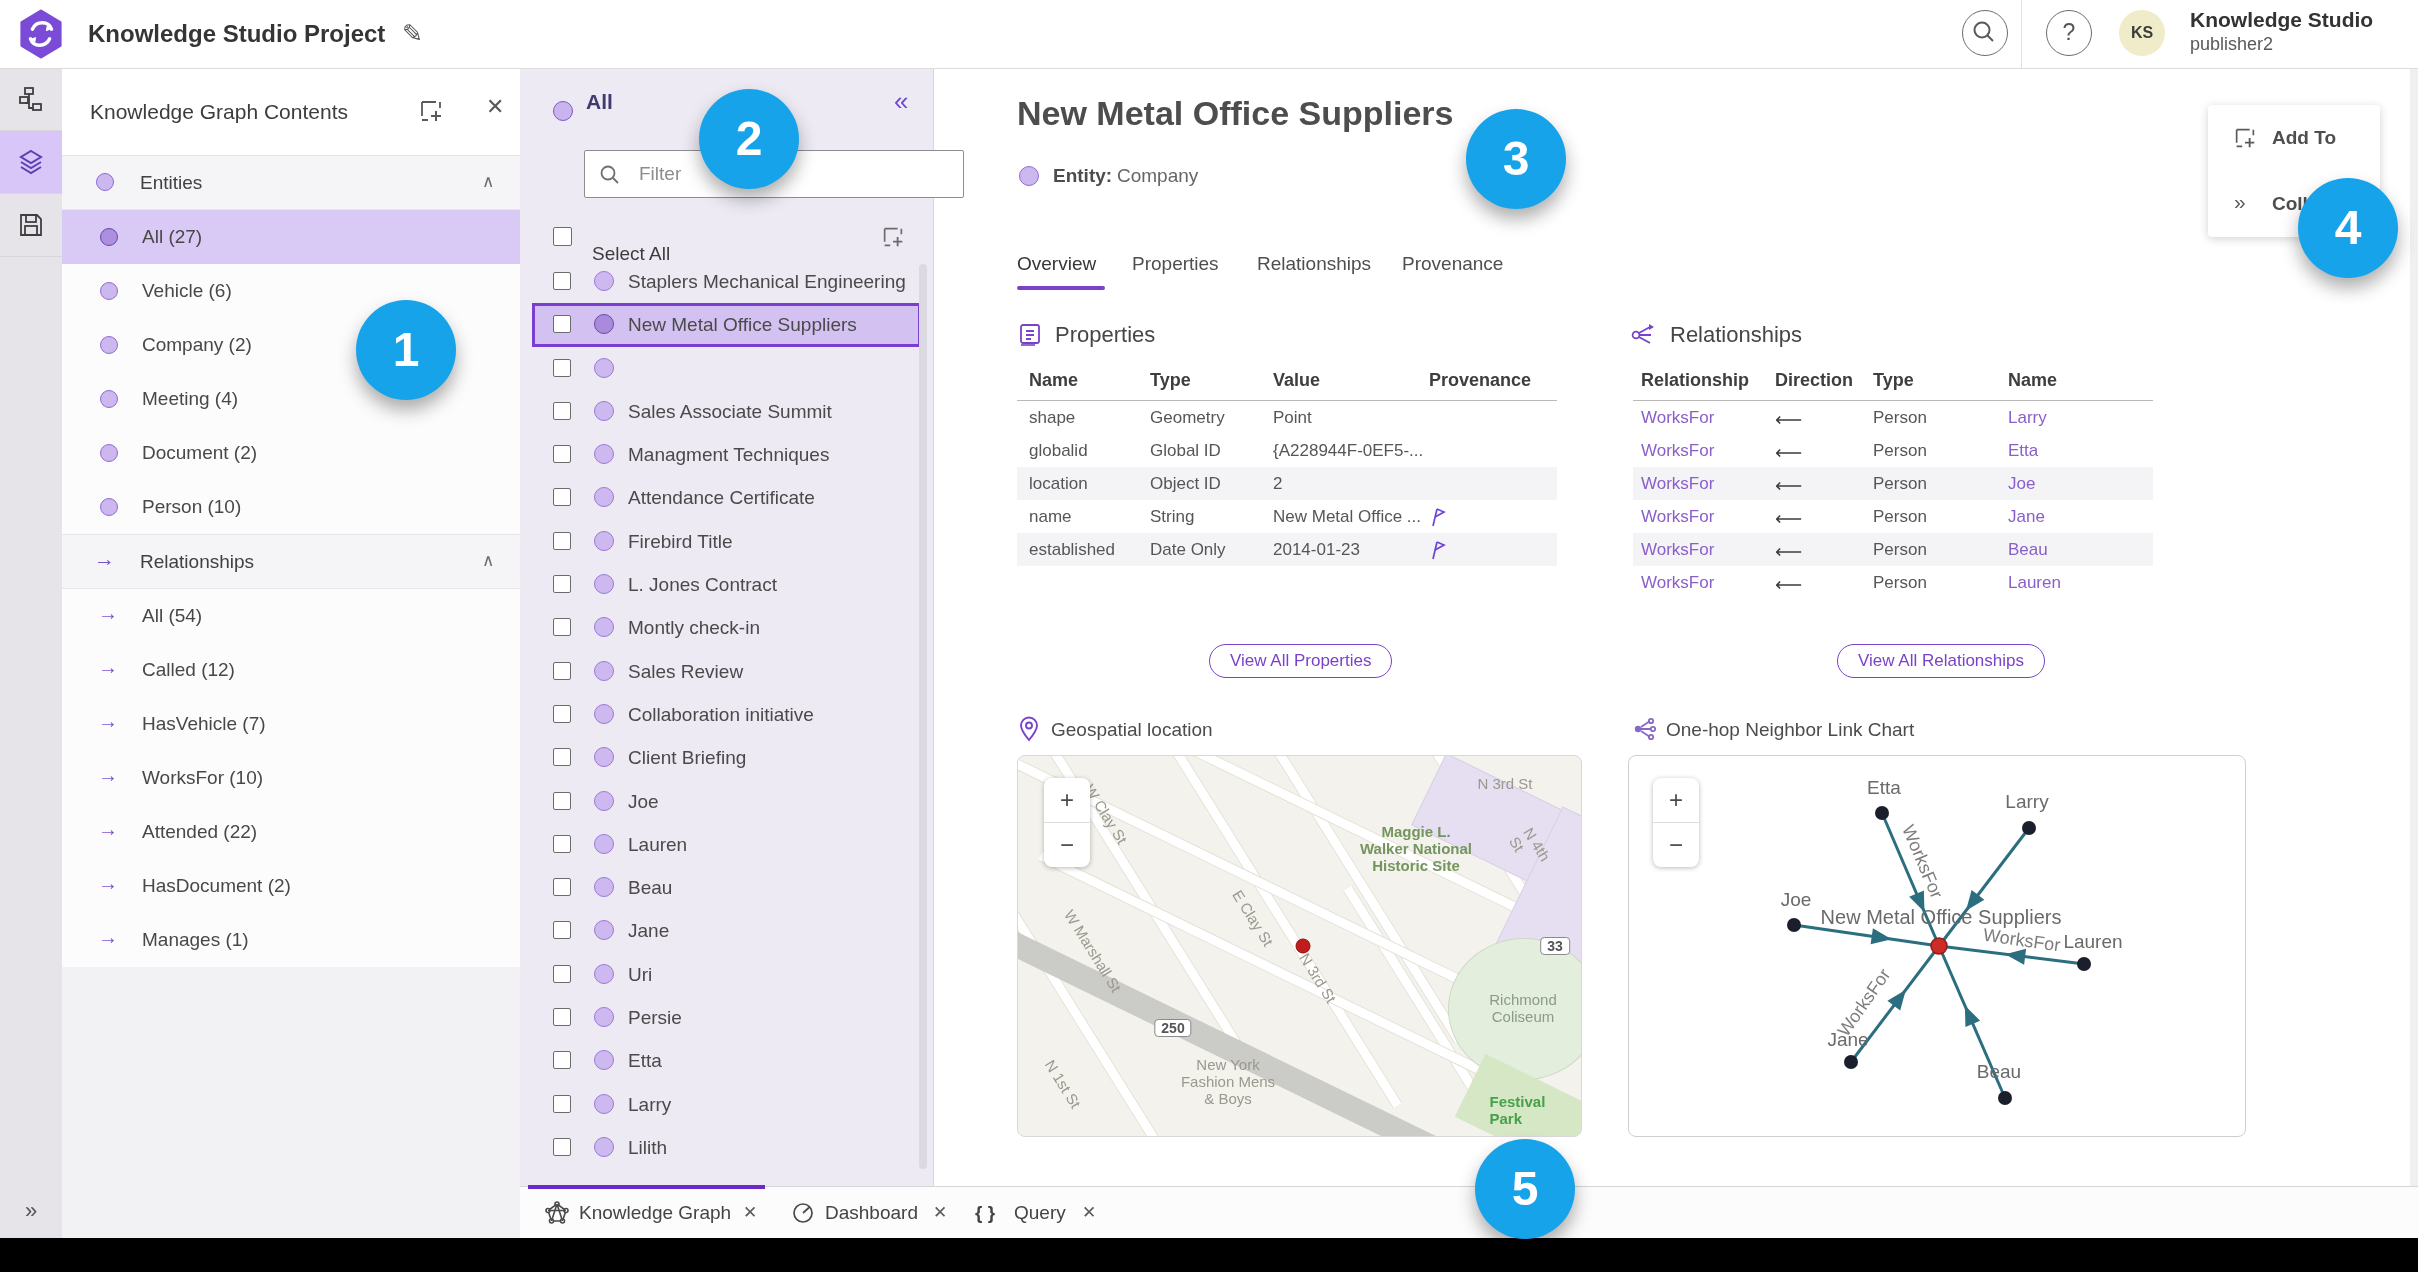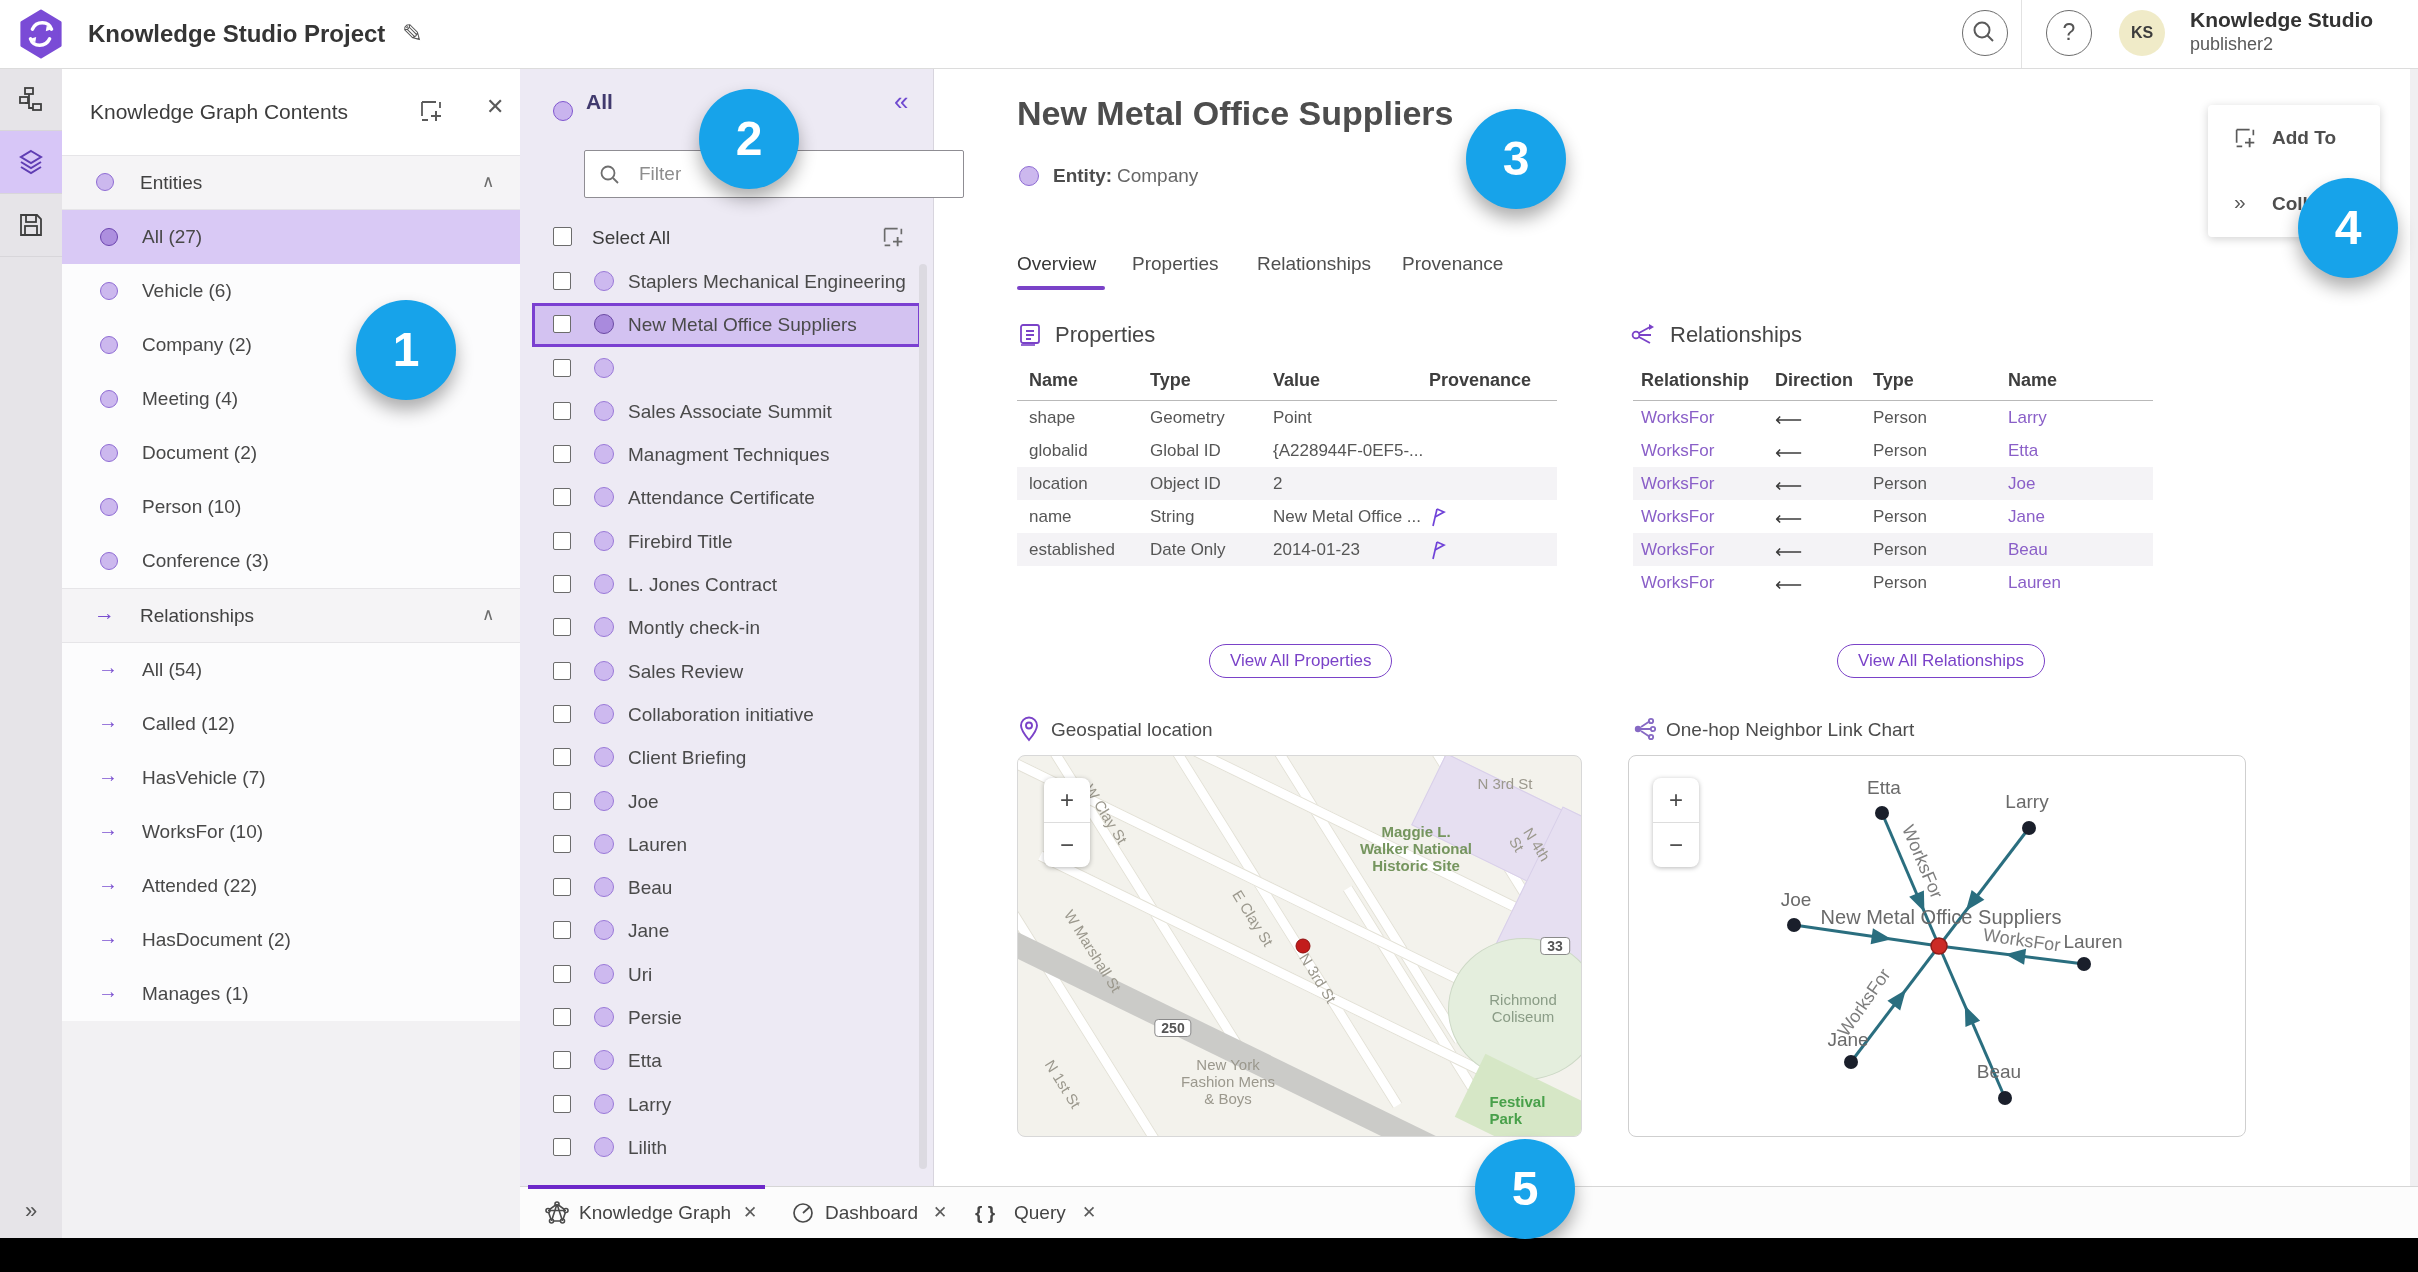--- a/index.html
+++ b/index.html
@@ -55,21 +55,21 @@
   .lpanel-header-dot{position:absolute;left:33px;top:33px;width:20px;height:20px;border-radius:50%;background:#c9b4ee;border:1.8px solid #8057cf;box-sizing:border-box;}
   .lpanel-title{position:absolute;left:66px;top:22px;font-size:21px;font-weight:700;color:#413a6e;}
   .lpanel-collapse{position:absolute;left:374px;top:18px;font-size:26px;color:#6f4ad0;cursor:pointer;}
   .filterbox{position:absolute;left:16px;top:82px;width:380px;height:48px;background:#fff;border:1px solid #8f8d93;border-radius:2px;box-sizing:border-box;margin-left:48px;}
   .filterbox .mag{position:absolute;left:13px;top:12px;}
   .filterbox input{position:absolute;left:52px;top:4px;width:310px;height:36px;border:none;outline:none;font-size:19px;font-family:inherit;color:#444;background:transparent;}
   .filterbox input::placeholder{color:#8d8d8d;}
   .selall-row{position:absolute;left:0;top:148px;width:413px;height:44px;}
   .checkbox{display:inline-block;width:19px;height:19px;border:1.7px solid #6c6c6c;border-radius:2px;background:#fff;box-sizing:border-box;cursor:pointer;}
   .selall-row .checkbox{position:absolute;left:33px;top:11px;}
-  .selall-row .lbl{position:absolute;left:72px;top:0;line-height:44px;font-size:19px;color:#3c3c3c;}
+  .selall-row .lbl{position:absolute;left:72px;top:16px;line-height:44px;font-size:19px;color:#3c3c3c;}
   .selall-row .addframe{position:absolute;left:360px;top:8px;cursor:pointer;}
   .litems{position:absolute;left:0;top:192px;width:413px;}
   .li-row{position:relative;height:43.3px;cursor:pointer;}
   .li-row .checkbox{position:absolute;left:33px;top:12px;width:18px;height:18px;}
   .li-row .dot2{position:absolute;left:74px;top:11px;width:20px;height:20px;border-radius:50%;background:#cdb9ef;border:1.6px solid #9a79d8;box-sizing:border-box;}
   .li-row .lbl{position:absolute;left:108px;top:0;line-height:43.3px;font-size:19px;color:#4a4a4a;white-space:nowrap;}
   .li-row.sel{background:#d3c2f1;box-shadow:inset 0 0 0 3px #7a3fd1;margin:0 12px;width:389px;}
   .li-row.sel .checkbox{left:21px;}
   .li-row.sel .dot2{left:62px;background:#a98add;border-color:#6b4aa3;}
   .li-row.sel .lbl{left:96px;}
@@ -268,24 +268,20 @@
         <div class="cp-row">
           <span class="dot"></span>
           <span class="lbl">Document (2)</span>
         </div>
 
         <div class="cp-row">
           <span class="dot"></span>
           <span class="lbl">Person (10)</span>
         </div>
 
-        <div class="cp-row">
-          <span class="dot"></span>
-          <span class="lbl">Conference (3)</span>
-        </div>
       </div>
     <div class="sec-header">
       <span class="arrow">→</span>
       <span class="lbl">Relationships</span>
       <span class="chev">∧</span>
     </div>
     <div>
 
         <div class="cp-row">
           <span class="arrow">→</span>

